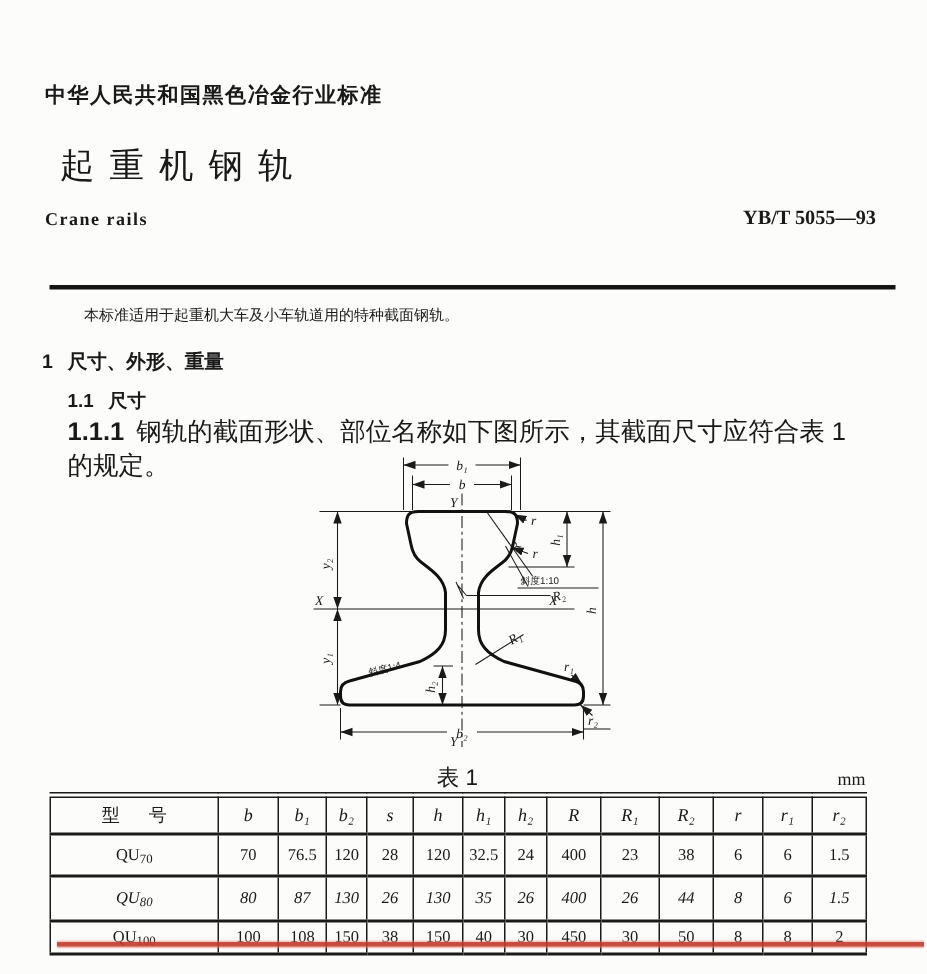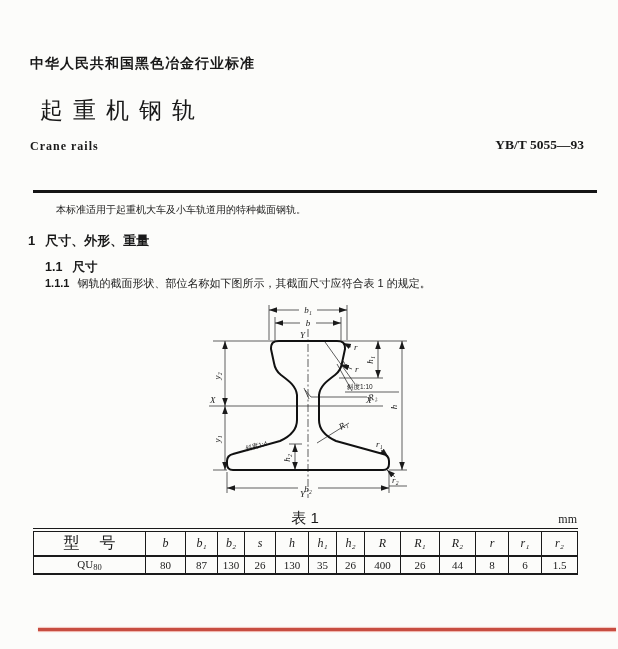--- a/index.html
+++ b/index.html
@@ -14,44 +14,44 @@
   .org-standard { top:55px; font-size:14px; font-weight:bold; letter-spacing:1px; }
   .doc-title { top:95px; font-size:23px; font-weight:normal; letter-spacing:10px; text-indent:10px; }
   .title-en { top:139px; font-size:12px; font-weight:bold; letter-spacing:1px;
               font-family:"Liberation Serif", serif; }
   .std-no { left:478px; width:106px; top:101px; text-align:right;
             font-family:"Liberation Serif", serif; font-weight:bold; font-size:13.5px;margin-top:36px; }
   .top-rule { left:33px; top:190px; width:564px; height:3px; background:#151515; }
   .scope { left:56px; top:203px; font-size:10px; }
   .sec1 { left:28px; top:232px; font-size:13px; font-weight:bold; }
   .sec11 { left:45px; top:259px; font-size:12.5px; font-weight:bold; }
-  .sec111 { left:45px; top:276px; font-size:11px; width:540px; }
+  .sec111 { left:45px; top:276px; font-size:17px; width:540px; }
   .sec111 .num { font-weight:bold; margin-right:8px; }
   .sec-num { margin-right:10px; }
   .diagram-wrap { left:205px; top:296px; width:255px; height:212px; }
   .tbl-caption { left:33px; top:509px; width:544px; text-align:center; font-size:15px; }
   .tbl-unit { left:520px; top:512px; width:57px; text-align:right;
               font-family:Liberation Serif, serif; font-size:12px; }
   table.dims {
     position:absolute; left:33px; top:528px; width:544px;
     border-collapse:collapse; table-layout:fixed;
     border-top:4px double #1a1a1a;
     border-left:1.5px solid #1a1a1a; border-right:1.5px solid #1a1a1a;
     font-family:"Liberation Serif", serif; font-size:11px;
   }
   table.dims th, table.dims td {
     border-left:1px solid #1a1a1a; border-bottom:2px solid #1a1a1a;
     text-align:center; vertical-align:middle; padding:0; font-weight:normal;
   }
   table.dims th:first-child, table.dims td:first-child { border-left:none; }
   table.dims thead th { height:26px; }
   .dim-header { font-style:italic; font-size:12px; }
-  .model-header { font-family:Liberation Serif, serif; font-size:16px; letter-spacing:8px; text-indent:8px; }
+  .model-header { font-family:Liberation Sans, sans-serif; font-size:12px; letter-spacing:8px; text-indent:8px; }
   tr.r0 td { height:28px; }
-  tr.r1 td { height:18px; }
+  tr.r1 td { height:30px;font-style:italic; }
   tr.r2 td { height:22px; }
   tr.r3 td { height:20px; border-bottom:none; }
   .model-sub { font-size:8.5px; vertical-align:-2px; letter-spacing:0; }
   .red-line {
     left:38px; top:628px; width:578px; height:3px;
     background:#c23b2e; opacity:.9;
     box-shadow:0 1px 1px rgba(231,128,115,.7), 0 -1px 1px rgba(231,128,115,.5);
   }
   svg text { fill:#1a1a1a; }
   .dimtxt { font-family:"Liberation Serif", serif; font-style:italic; font-size:9px; }
@@ -183,32 +183,64 @@
         <th class="dim-header">h₂</th>
         <th class="dim-header">R</th>
         <th class="dim-header">R₁</th>
         <th class="dim-header">R₂</th>
         <th class="dim-header">r</th>
         <th class="dim-header">r₁</th>
         <th class="dim-header">r₂</th>
       </tr>
   </thead>
   <tbody>
+      <tr class="r0">
+        <td><span>QU</span><span class="model-sub">70</span></td>
+        <td>70</td>
+        <td>76.5</td>
+        <td>120</td>
+        <td>28</td>
+        <td>120</td>
+        <td>32.5</td>
+        <td>24</td>
+        <td>400</td>
+        <td>23</td>
+        <td>38</td>
+        <td>6</td>
+        <td>6</td>
+        <td>1.5</td>
+      </tr>
       <tr class="r1">
         <td><span>QU</span><span class="model-sub">80</span></td>
         <td>80</td>
         <td>87</td>
         <td>130</td>
         <td>26</td>
         <td>130</td>
         <td>35</td>
         <td>26</td>
         <td>400</td>
         <td>26</td>
         <td>44</td>
         <td>8</td>
         <td>6</td>
         <td>1.5</td>
       </tr>
+      <tr class="r2">
+        <td><span>QU</span><span class="model-sub">100</span></td>
+        <td>100</td>
+        <td>108</td>
+        <td>150</td>
+        <td>38</td>
+        <td>150</td>
+        <td>40</td>
+        <td>30</td>
+        <td>450</td>
+        <td>30</td>
+        <td>50</td>
+        <td>8</td>
+        <td>8</td>
+        <td>2</td>
+      </tr>
     </tbody>
 </table>
 
 <div class="abs red-line"></div>
 
 </body></html>

